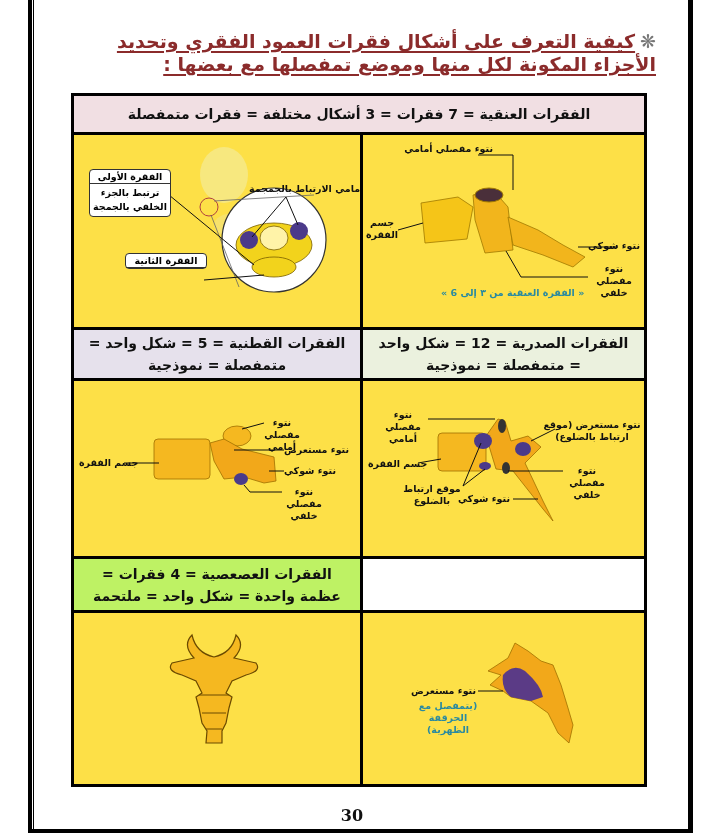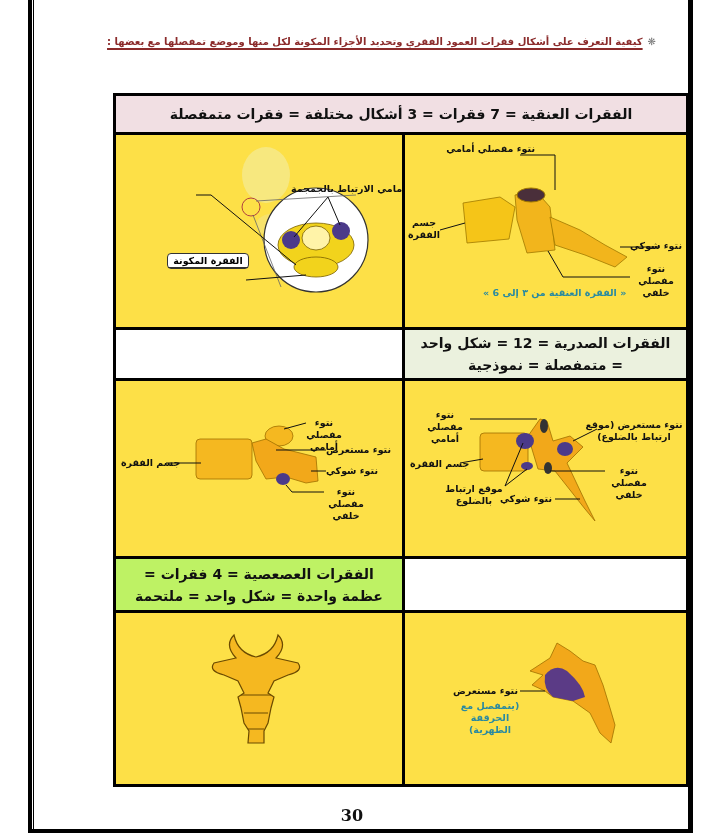--- a/index.html
+++ b/index.html
@@ -7,28 +7,28 @@
          font-family: "DejaVu Sans", sans-serif; }
 
   
   .frame-left-outer { position: absolute; left: 28px; top: 0; width: 4px; height: 832px; background: #000; }
   .frame-left-inner { position: absolute; left: 33px; top: 0; width: 1px; height: 830px; background: #000; }
   .frame-right { position: absolute; left: 688px; top: 0; width: 5px; height: 832px; background: #000; }
   .frame-bottom { position: absolute; left: 28px; top: 829px; width: 665px; height: 4px; background: #000; }
 
   
   .heading { position: absolute; left: 80px; top: 30px; width: 576px; direction: rtl; text-align: right;
-             font-family: "DejaVu Sans", sans-serif; font-weight: bold; font-size: 10px;
+             font-family: "DejaVu Sans", sans-serif; font-weight: bold; font-size: 19px;
              line-height: 23px; color: #8b2b2b; }
   .heading .star { color: #777; font-weight: normal; margin-left: 5px; }
   .heading .txt { text-decoration: underline; text-decoration-thickness: 2px; text-underline-offset: 3px; }
 
   
   .tbl { position: absolute; left: 71px; top: 93px; width: 576px; height: 694px;
-         border: 3px solid #000; box-sizing: border-box; margin-left: 42px; }
+         border: 3px solid #000; box-sizing: border-box; }
   .row { position: absolute; left: 0; width: 570px; box-sizing: border-box; }
   .cell { position: absolute; top: 0; height: 100%; box-sizing: border-box; overflow: hidden; }
   .hline { position: absolute; left: 0; width: 570px; height: 3px; background: #000; }
   .vline { position: absolute; width: 3px; background: #000; left: 286px; }
 
   .hdr { direction: rtl; text-align: center; font-weight: bold; font-size: 14px; color: #111;
          display: flex; align-items: center; justify-content: center; padding: 0 10px; line-height: 22px; }
 
   .img-cell { background: #fde047; }
   .lbl { position: absolute; direction: rtl; font-size: 9.5px; font-weight: bold; color: #111;
@@ -77,22 +77,26 @@
         <ellipse cx="175" cy="105" rx="9" ry="9" fill="#4b3a8a"></ellipse>
         <ellipse cx="225" cy="96" rx="9" ry="9" fill="#4b3a8a"></ellipse>
         <ellipse cx="200" cy="132" rx="22" ry="10" fill="#f2d31c" stroke="#7a6000" stroke-width="0.8"></ellipse>
         <line x1="137" y1="80" x2="165" y2="152" stroke="#666" stroke-width="0.8"></line>
         <line x1="140" y1="66" x2="240" y2="60" stroke="#666" stroke-width="0.8"></line>
         <line x1="212" y1="62" x2="178" y2="102" stroke="#111" stroke-width="1"></line>
         <line x1="212" y1="62" x2="224" y2="90" stroke="#111" stroke-width="1"></line>
         <polyline points="80,60 95,60 180,130" fill="none" stroke="#111" stroke-width="1"></polyline>
         <line x1="130" y1="145" x2="190" y2="140" stroke="#111" stroke-width="1"></line>
       </svg>
+      <div class="box" style="left:15px; top:34px; width:80px;">
+        <div class="bt">الفقرة الأولى</div>
+        <div class="bb">ترتبط بالجزء الخلفي بالجمجة</div>
+      </div>
       <div class="box" style="left:51px; top:118px; width:80px;">
-        <div class="bt">الفقرة المكونة</div>
+        <div class="bt">الفقرة الثانية</div>
       </div>
       <div class="lbl" style="left:175px; top:48px;">أمامي الارتباط بالجمجمة</div>
     </div>
 
     <div class="cell img-cell" style="left:289px; width:281px;">
       <svg width="281" height="192">
         <polygon points="58,68 95,62 110,72 104,104 62,108" fill="#f5c518" stroke="#a07800" stroke-width="0.8"></polygon>
         <polygon points="110,60 130,55 145,72 150,115 122,118 112,85" fill="#f2b51c" stroke="#a07800" stroke-width="0.8"></polygon>
         <ellipse cx="126" cy="60" rx="14" ry="7" fill="#4a2f3a" stroke="#a07800"></ellipse>
         <polygon points="145,82 175,95 200,110 222,122 210,132 180,120 150,110" fill="#f2b51c" stroke="#a07800" stroke-width="0.8"></polygon>
@@ -105,20 +109,21 @@
       <div class="lbl wrap" style="left:2px; top:82px; width:34px;">جسم الفقرة</div>
       <div class="lbl" style="left:225px; top:105px;">نتوء شوكي</div>
       <div class="lbl wrap" style="left:225px; top:128px; width:52px;">نتوء مفصلي خلفي</div>
       <div class="lbl teal" style="left:78px; top:152px;">« الفقرة العنقية من ٣ إلى 6 »</div>
     </div>
     <div class="vline" style="top:0; height:192px;"></div>
   </div>
   <div class="hline" style="top:231px;"></div>
 
   <div class="row" style="top:234px; height:48px;">
+    <div class="cell hdr" style="left:0; width:286px; background:#e6e1ec;">الفقرات القطنية = 5 = شكل واحد = متمفصلة = نموذجية</div>
     <div class="cell hdr" style="left:289px; width:281px; background:#ebf1de;">الفقرات الصدرية = 12 = شكل واحد = متمفصلة = نموذجية</div>
     <div class="vline" style="top:0; height:48px;"></div>
   </div>
   <div class="hline" style="top:282px;"></div>
 
   <div class="row" style="top:285px; height:175px;">
     <div class="cell img-cell" style="left:0; width:286px;">
       <svg width="286" height="175">
         <rect x="80" y="58" width="56" height="40" rx="4" fill="#f5b820" stroke="#a07000" stroke-width="0.8"></rect>
         <ellipse cx="163" cy="55" rx="14" ry="10" fill="#f5b820" stroke="#a07000" stroke-width="0.8"></ellipse>

